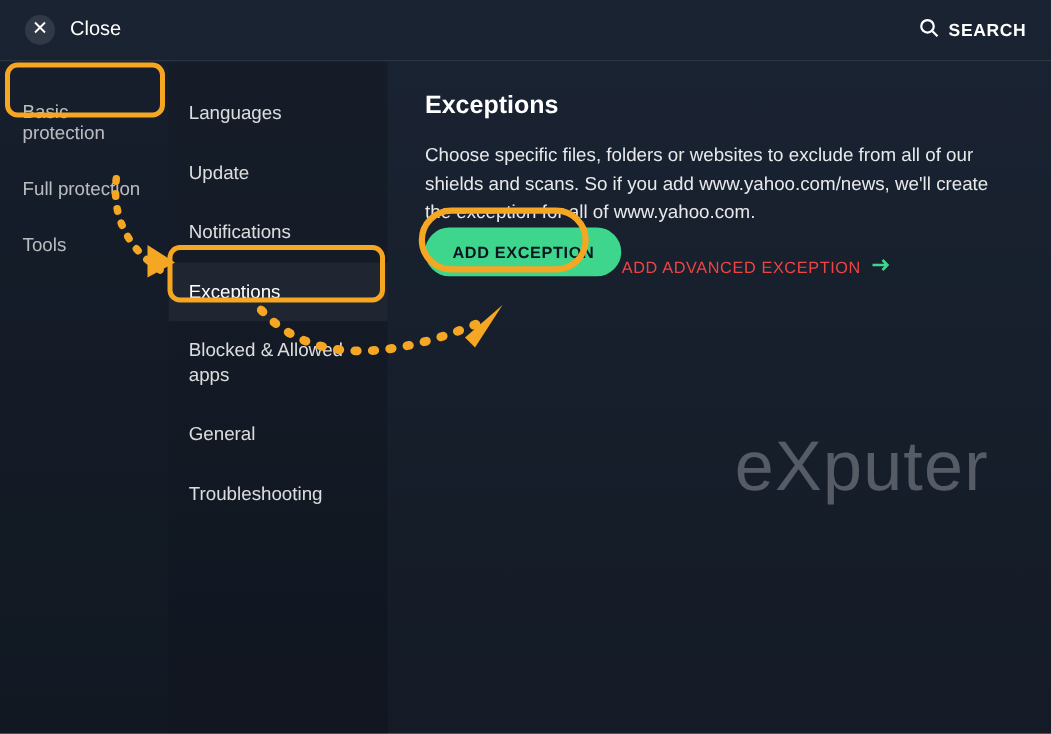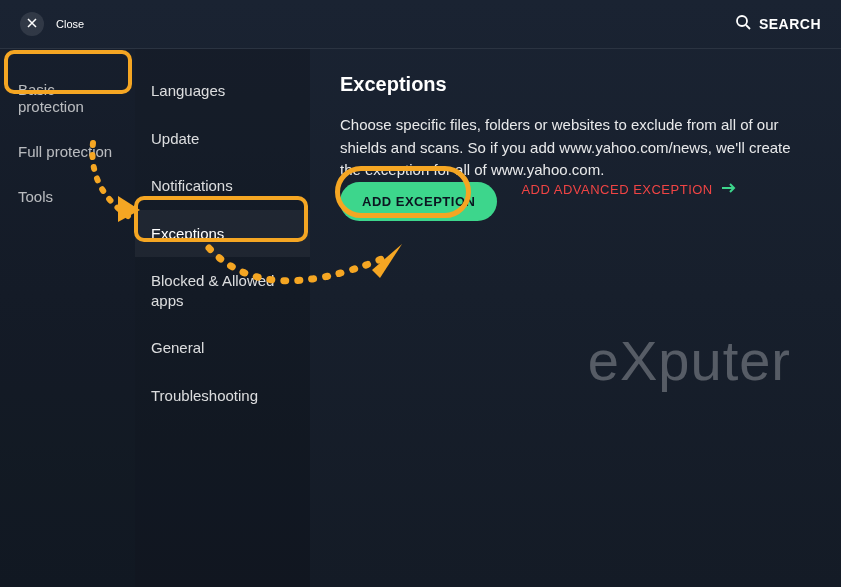--- a/index.html
+++ b/index.html
@@ -36,21 +36,21 @@
       display: flex;
       align-items: center;
       justify-content: center;
       cursor: pointer;
     }
     .close-btn svg {
       width: 12px;
       height: 12px;
     }
     .close-label {
-      font-size: 11px;
+      font-size: 16px;
       font-weight: 500;
     }
     .header-right {
       display: flex;
       align-items: center;
       gap: 8px;
       cursor: pointer;
     }
     .search-icon svg {
       width: 16px;
@@ -107,22 +107,21 @@
       margin-bottom: 18px;
     }
     .content-desc {
       font-size: 15px;
       line-height: 1.5;
       color: rgba(255,255,255,0.9);
       max-width: 470px;
     }
     .actions {
       display: flex;
-      align-items: flex-start;
-      gap: 24px;
+      align-items: flex-end;
     }
     .btn-primary {
       background: #3dd68c;
       color: #0b1520;
       font-weight: 700;
       font-size: 13px;
       letter-spacing: 0.5px;
       padding: 12px 22px;
       border-radius: 22px;
       border: none;
@@ -141,21 +140,21 @@
     .arrow-right-icon {
       color: #3dd68c;
     }
     .arrow-right-icon svg {
       width: 16px;
       height: 12px;
     }
     .watermark {
       position: absolute;
       right: 50px;
-      top: 328px;
+      top: 340px;
       font-size: 56px;
       font-weight: 400;
       color: rgba(255,255,255,0.28);
       letter-spacing: 1px;
     }
     
     .highlight-box {
       position: absolute;
       border: 4px solid #f5a623;
       border-radius: 10px;

